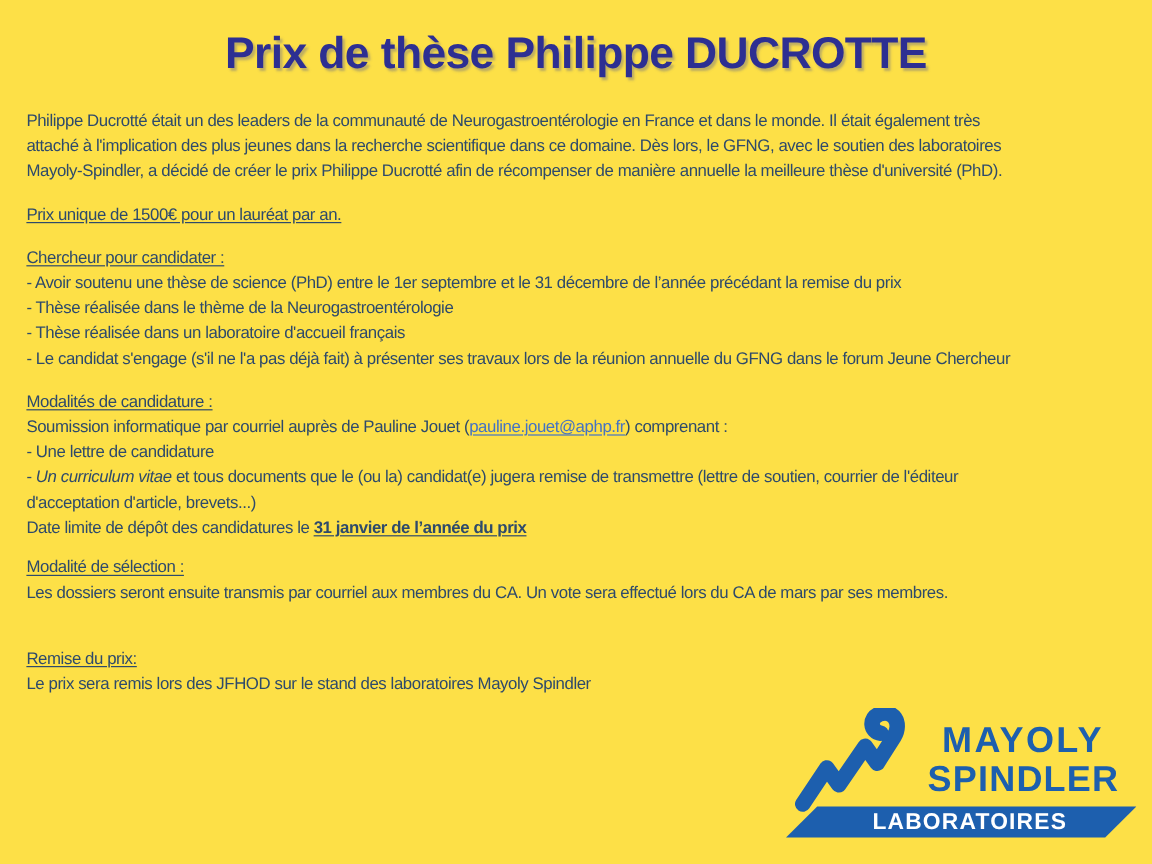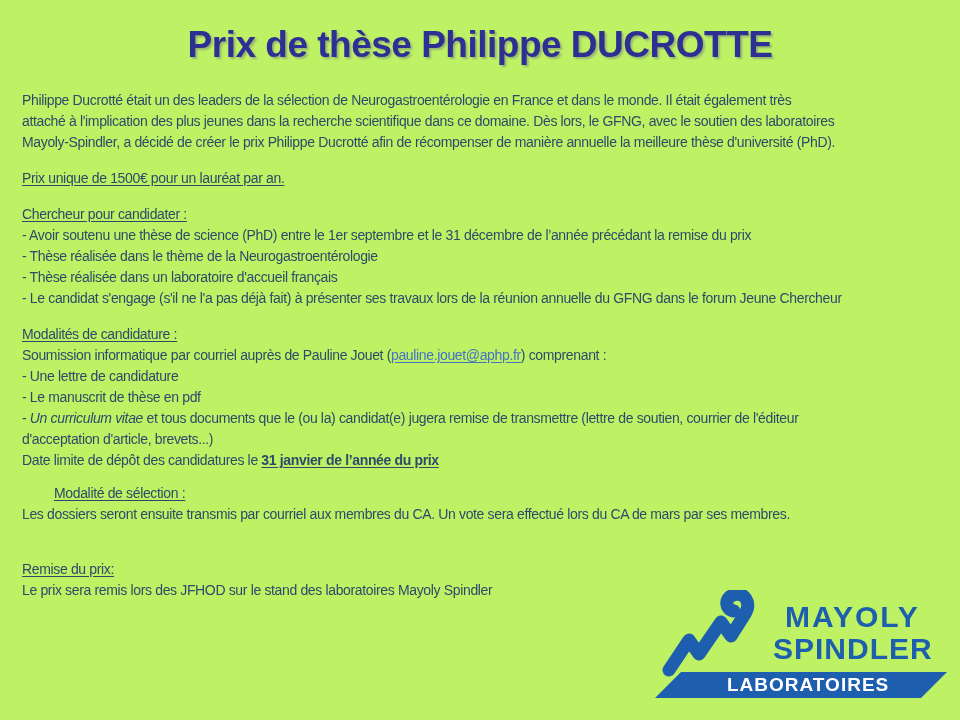--- a/index.html
+++ b/index.html
@@ -1,19 +1,19 @@
 <!DOCTYPE html>
 <html><head>
 <meta charset="utf-8">
 <style>
   html,body{margin:0;padding:0;background:#ffffff;}
   .slide{
     position:relative;
     width:960px;height:720px;
-    background:#bef264;
+    background:#fde047;
     overflow:hidden;
     font-family:"Liberation Sans", sans-serif;
   }
   .title{
     margin:24px 0 0 0;
     text-align:center;
     font-size:37px;
     font-weight:bold;
     color:#2d2f92;
     letter-spacing:-0.5px;
@@ -22,21 +22,21 @@
   .content{
     position:absolute;
     left:22px; top:90px; right:8px;
     color:#2e4a6b;
     font-size:14px;
     letter-spacing:-0.35px;
     line-height:21px;
   }
   .line{white-space:pre;}
   .gap-md{margin-top:15px;}
-  .gap-sm{margin-top:12px;margin-left:32px;}
+  .gap-sm{margin-top:12px;}
   .gap-xl{margin-top:34px;}
   .u{text-decoration:underline; text-underline-offset:2px;}
   b.u{font-weight:bold;}
   .email{
     color:#4472c4;
     text-decoration:underline;
     text-underline-offset:2px;
     cursor:pointer;
   }
   .logo{
@@ -52,36 +52,35 @@
 </style>
 </head>
 <body>
 
 <div class="slide">
 
   <h1 class="title">Prix de thèse Philippe DUCROTTE</h1>
 
   <div class="content">
 
-    <div class="line">Philippe Ducrotté était un des leaders de la sélection de Neurogastroentérologie en France et dans le monde. Il était également très</div>
+    <div class="line">Philippe Ducrotté était un des leaders de la communauté de Neurogastroentérologie en France et dans le monde. Il était également très</div>
     <div class="line">attaché à l'implication des plus jeunes dans la recherche scientifique dans ce domaine. Dès lors, le GFNG, avec le soutien des laboratoires</div>
     <div class="line">Mayoly-Spindler, a décidé de créer le prix Philippe Ducrotté afin de récompenser de manière annuelle la meilleure thèse d'université (PhD).</div>
 
     <div class="line gap-md"><span class="u">Prix unique de 1500€ pour un lauréat par an.</span></div>
 
     <div class="line gap-md"><span class="u">Chercheur pour candidater :</span></div>
     <div class="line">- Avoir soutenu une thèse de science (PhD) entre le 1er septembre et le 31 décembre de l’année précédant la remise du prix</div>
     <div class="line">- Thèse réalisée dans le thème de la Neurogastroentérologie</div>
     <div class="line">- Thèse réalisée dans un laboratoire d'accueil français</div>
     <div class="line">- Le candidat s'engage (s'il ne l'a pas déjà fait) à présenter ses travaux lors de la réunion annuelle du GFNG dans le forum Jeune Chercheur</div>
 
     <div class="line gap-md"><span class="u">Modalités de candidature :</span></div>
     <div class="line"><span>Soumission informatique par courriel auprès de Pauline Jouet (</span><a class="email">pauline.jouet@aphp.fr</a><span>) comprenant :</span></div>
     <div class="line">- Une lettre de candidature</div>
-    <div class="line">- Le manuscrit de thèse en pdf</div>
     <div class="line"><span>- </span><i>Un curriculum vitae</i><span> et tous documents que le (ou la) candidat(e) jugera remise de transmettre (lettre de soutien, courrier de l'éditeur</span></div>
     <div class="line">d'acceptation d'article, brevets...)</div>
     <div class="line"><span>Date limite de dépôt des candidatures le </span><b class="u">31 janvier de l’année du prix</b></div>
 
     <div class="line gap-sm"><span class="u">Modalité de sélection :</span></div>
     <div class="line">Les dossiers seront ensuite transmis par courriel aux membres du CA. Un vote sera effectué lors du CA de mars par ses membres.</div>
 
     <div class="line gap-xl"><span class="u">Remise du prix:</span></div>
     <div class="line">Le prix sera remis lors des JFHOD sur le stand des laboratoires Mayoly Spindler</div>
 

